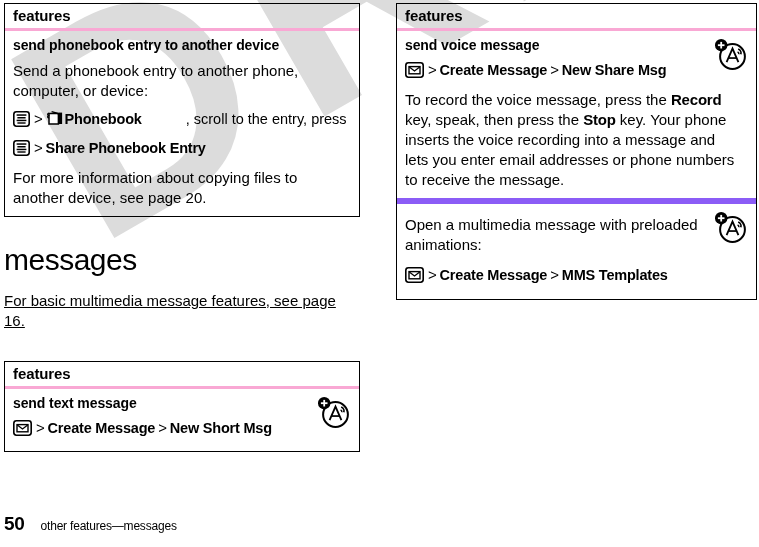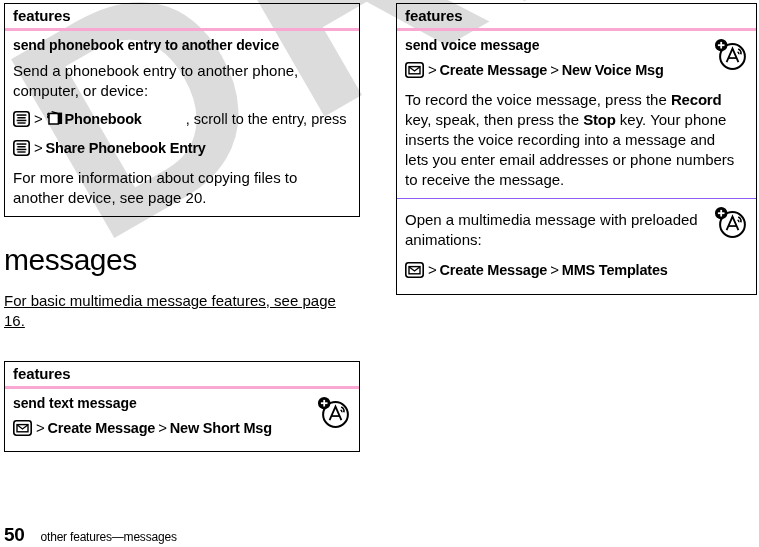--- a/index.html
+++ b/index.html
@@ -59,21 +59,21 @@
   .table-header {
     font-size: 15px;
     font-weight: bold;
     padding: 3px 8px 4px 8px;
     border-bottom: 3px solid #f9a8d4;
     letter-spacing: -0.1px;
   }
   .feature-row {
     padding: 5px 8px 8px 8px;
     position: relative;
-    border-bottom: 1px solid #8b5cf6;
+    border-bottom: 6px solid #8b5cf6;
   }
   .feature-row:last-child { border-bottom: none; }
 
   .feature-title {
     font-size: 14px;
     font-weight: bold;
     letter-spacing: -0.1px;
     margin: 0 0 4px 0;
     padding-right: 44px;
     line-height: 19px;
@@ -136,21 +136,21 @@
     padding-right: 12px;
     text-decoration: underline;
   }
 
   .spacer-30 { height: 30px; }
 
   
   #footer {
     position: absolute;
     left: 4px;
-    bottom: 1px;
+    bottom: 12px;
     z-index: 2;
     display: flex;
     align-items: baseline;
   }
   #footer .pageno {
     font-size: 19px;
     font-weight: bold;
     letter-spacing: -0.3px;
   }
   #footer .crumb {
@@ -271,21 +271,21 @@
         </svg>
       </span>
 
       <div class="path-line" style="margin-top:4px">
         <span class="icon-inline">
           <svg width="19" height="16" viewBox="0 0 19 16">
             <rect x="0.8" y="0.8" width="17.4" height="14.4" rx="2.6" ry="2.6" fill="#fff" stroke="#000" stroke-width="1.6"></rect>
             <rect x="4.0" y="4.6" width="11.0" height="7.2" fill="#fff" stroke="#000" stroke-width="1.4"></rect>
             <path d="M4.3 4.9 L9.5 8.9 L14.7 4.9" fill="none" stroke="#000" stroke-width="1.3"></path>
           </svg>
-        </span><span class="sep">&gt;</span><span>Create Message</span><span class="sep">&gt;</span><span>New Voice Msg</span>
+        </span><span class="sep">&gt;</span><span>Create Message</span><span class="sep">&gt;</span><span>New Share Msg</span>
       </div>
 
       <div class="feature-body">
         <span>To record the voice message, press the </span><b style="font-stretch:condensed;letter-spacing:-0.2px">Record</b><span> key, speak, then press the </span><b style="font-stretch:condensed;letter-spacing:-0.2px">Stop</b><span> key. Your phone inserts the voice recording into a message and lets you enter email addresses or phone numbers to receive the message.</span>
       </div>
     </div>
 
     <div class="feature-row" style="padding-bottom:8px">
 
       <span class="badge-icon">

